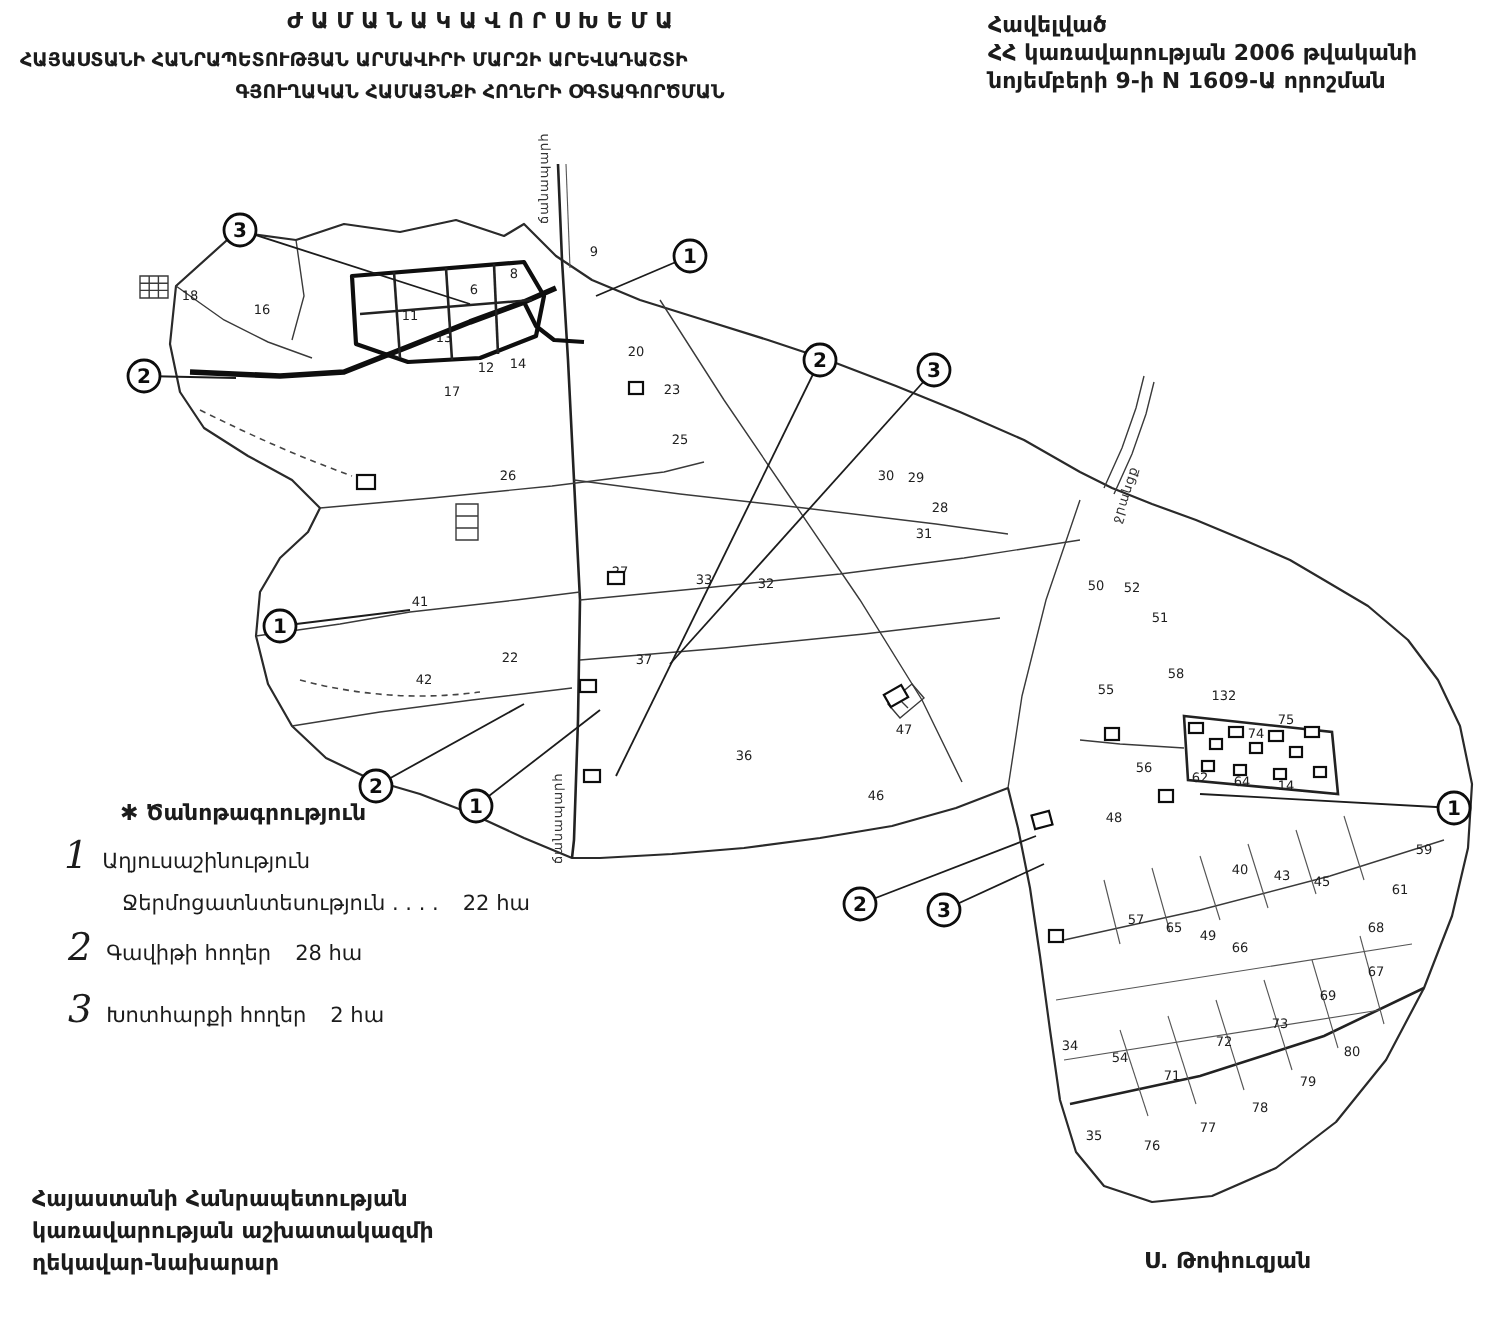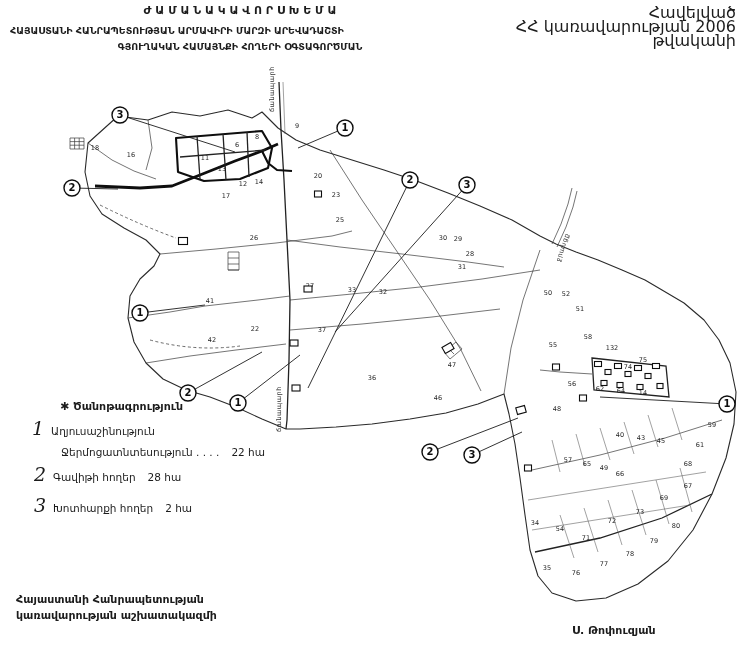--- a/index.html
+++ b/index.html
@@ -4,21 +4,21 @@
 <style>
   html,body{margin:0;padding:0;background:#e8e8e8;}
   .page{position:relative;width:744px;height:664px;background:#ffffff;overflow:hidden;
         font-family:"DejaVu Sans",sans-serif;color:#1c1c1c;}
   .page > div{position:absolute;}
 
   
   .hdr-title{left:70px;top:4px;width:340px;text-align:center;font-weight:bold;font-size:11px;}
   .hdr-sub1{left:10px;top:25px;width:460px;text-align:left;font-weight:bold;font-size:9.5px;}
   .hdr-sub2{left:10px;top:41px;width:460px;text-align:center;font-weight:bold;font-size:9.5px;}
-  .annex{left:494px;top:6px;width:242px;text-align:right;font-weight:normal;font-size:16px;line-height:14px;}
+  .annex{left:494px;top:6px;width:242px;text-align:left;font-weight:bold;font-size:11px;line-height:14px;}
 
   
   svg.map{position:absolute;left:0;top:0;}
   .b1{fill:none;stroke:#2a2a2a;stroke-width:1.1;stroke-linejoin:round;}
   .bold{fill:none;stroke:#0e0e0e;stroke-width:2.8;stroke-linejoin:round;}
   .bold2{fill:none;stroke:#0e0e0e;stroke-width:2.1;stroke-linejoin:round;}
   .med{fill:none;stroke:#222;stroke-width:1.3;}
   .thin{fill:none;stroke:#3a3a3a;stroke-width:0.7;}
   .hair{fill:none;stroke:#555;stroke-width:0.55;}
   .dash{fill:none;stroke:#444;stroke-width:0.8;stroke-dasharray:3 2.5;}
@@ -259,20 +259,21 @@
         </g>
       </g>
   </svg>
 
   <div class="hdr-title">Ժ Ա Մ Ա Ն Ա Կ Ա Վ Ո Ր   Ս Խ Ե Մ Ա</div>
   <div class="hdr-sub1">ՀԱՅԱՍՏԱՆԻ ՀԱՆՐԱՊԵՏՈՒԹՅԱՆ ԱՐՄԱՎԻՐԻ ՄԱՐԶԻ ԱՐԵՎԱԴԱՇՏԻ</div>
   <div class="hdr-sub2">ԳՅՈՒՂԱԿԱՆ ՀԱՄԱՅՆՔԻ ՀՈՂԵՐԻ ՕԳՏԱԳՈՐԾՄԱՆ</div>
   <div class="annex">
     <div>Հավելված</div>
     <div>ՀՀ կառավարության 2006 թվականի</div>
+    <div>նոյեմբերի 9-ի N 1609-Ա որոշման</div>
   </div>
 
   <div class="legend">
     <div class="legend-note">✱ Ծանոթագրություն</div>
     <div class="legend-row r1">
       <span class="lnum">1</span>
       <span class="llab">Աղյուսաշինություն</span>
       <span class="lval"></span>
     </div>
     <div class="legend-row r2">
@@ -288,16 +289,17 @@
     <div class="legend-row r4">
       <span class="lnum">3</span>
       <span class="llab">Խոտհարքի հողեր</span>
       <span class="lval">2 հա</span>
     </div>
   </div>
 
   <div class="footer">
     <div>Հայաստանի Հանրապետության</div>
     <div>կառավարության աշխատակազմի</div>
+    <div>ղեկավար-նախարար</div>
   </div>
   <div class="signature">Ս. Թոփուզյան</div>
 
 </div>
 
 </body></html>

